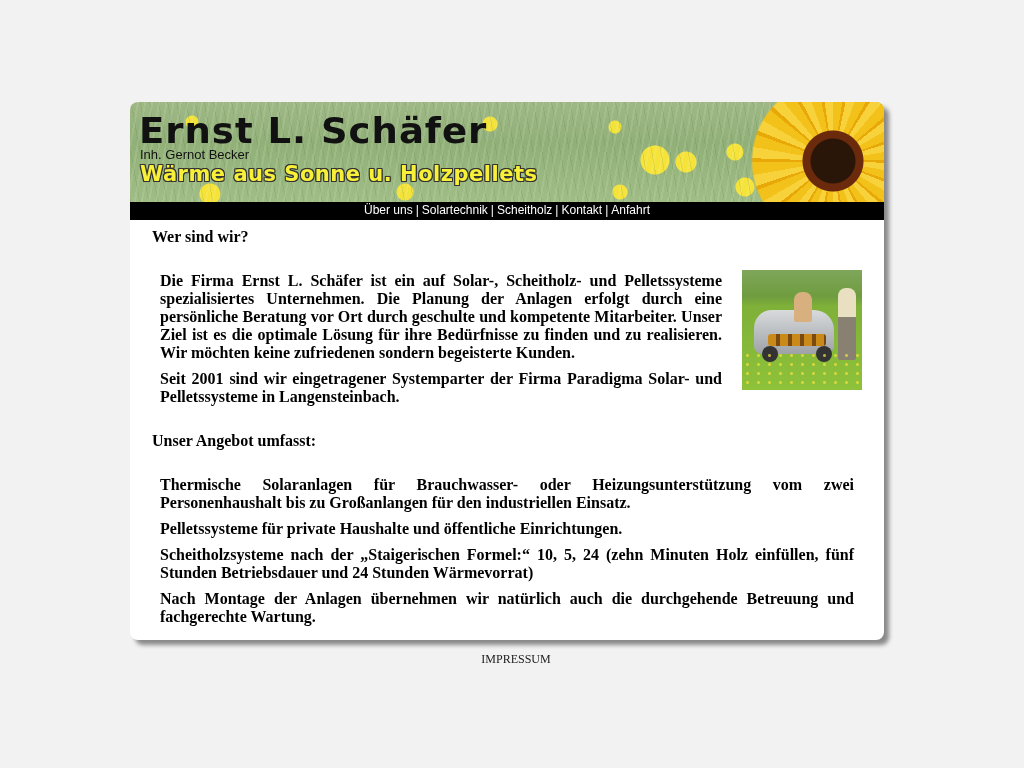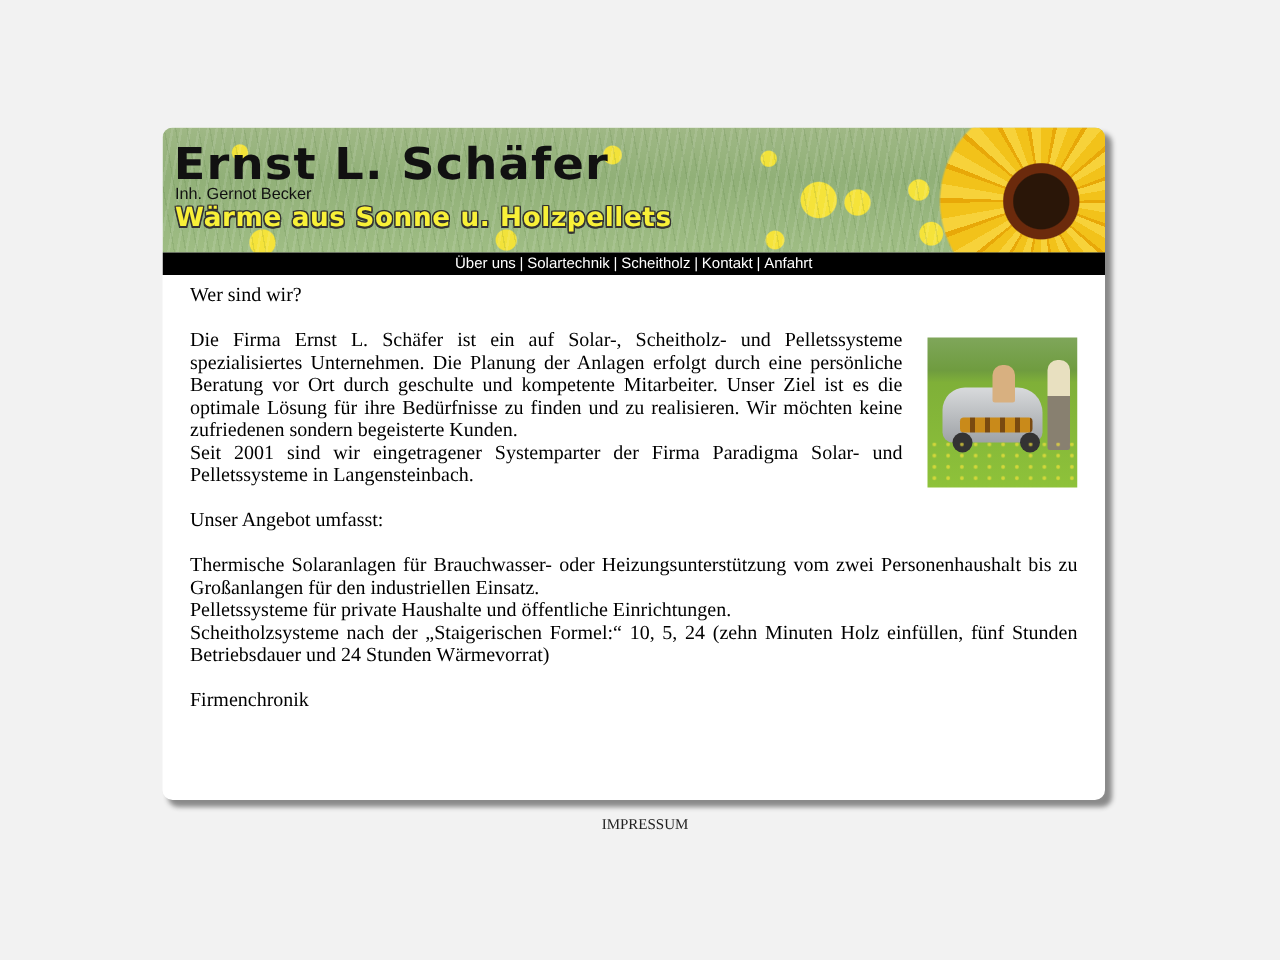--- a/index.html
+++ b/index.html
@@ -29,22 +29,22 @@
               mask: radial-gradient(circle, #000 0 80px, transparent 82px);
     }
     .title { position:absolute; left:9px; top:8px; font-family:"DejaVu Sans", sans-serif; font-weight:bold; font-size:37px; color:#111; letter-spacing:1px; transform:scaleY(0.95); }
     .owner { position:absolute; left:10px; top:45px; font-family:"Liberation Sans", sans-serif; font-size:13px; color:#111; }
     .slogan { position:absolute; left:10px; top:60px; font-family:"DejaVu Sans", sans-serif; font-weight:bold; font-size:21px; color:#f8f038; letter-spacing:0.5px;
       text-shadow: -1px -1px 0 #333, 1px -1px 0 #333, -1px 1px 0 #333, 1px 1px 0 #333, 0 1px 0 #333, 0 -1px 0 #333, 1px 0 0 #333, -1px 0 0 #333; }
     .nav { position:absolute; left:0; top:100px; width:754px; height:18px; background:#000; text-align:center; font-family:"Liberation Sans", sans-serif; font-size:12px; line-height:17px; color:#fff; }
     .nav a { color:#fff; text-decoration:none; }
     .nav .sep { color:#fff; margin:0 3px; }
     .content { position:absolute; left:22px; top:118px; width:710px; height:420px; overflow:hidden; font-size:16px; line-height:18px; color:#000; text-align:justify; }
-    .content h3 { font-size:16px; margin:8px 0 0 0; font-weight:normal; line-height:18px; }
-    .content p { margin:0; }
+    .content h3 { font-size:16px; margin:8px 0 0 0; font-weight:bold; line-height:18px; }
+    .content p { margin:8px;font-weight:bold; }
     .gap { height:18px; }
     .photo { float:right; width:120px; height:120px; margin:24px 0 6px 20px; position:relative; overflow:hidden;
       background: linear-gradient(180deg, #7fa65a 0%, #6f9c3f 22%, #7fb038 30%, #8ec23a 100%); }
     .photo .car { position:absolute; left:12px; top:40px; width:80px; height:44px; background:linear-gradient(180deg,#d8dadc,#9ea2a6); border-radius:18px 20px 8px 8px; }
     .photo .carband { position:absolute; left:26px; top:64px; width:58px; height:12px; background:repeating-linear-gradient(90deg,#c98a1a 0 8px,#7a4a10 8px 12px); border-radius:3px; }
     .photo .wheel1, .photo .wheel2 { position:absolute; top:76px; width:16px; height:16px; border-radius:50%; background:#333; }
     .photo .wheel1 { left:20px; } .photo .wheel2 { left:74px; }
     .photo .man1 { position:absolute; left:52px; top:22px; width:18px; height:30px; background:#d8b080; border-radius:8px 8px 2px 2px; }
     .photo .man2 { position:absolute; left:96px; top:18px; width:18px; height:72px; background:linear-gradient(180deg,#e8e0c0 0 40%,#888070 40%); border-radius:8px 8px 2px 2px; }
     .photo .flowers { position:absolute; inset:0; background: radial-gradient(circle, #f2e23a 0 1px, transparent 2px) 0 0/11px 9px; opacity:0.7; clip-path: inset(70% 0 0 0); }
@@ -80,20 +80,21 @@
     </div>
     <div class="gap"></div>
     <p>Die Firma Ernst L. Schäfer ist ein auf Solar-, Scheitholz- und Pelletssysteme spezialisiertes Unternehmen. Die Planung der Anlagen erfolgt durch eine persönliche Beratung vor Ort durch geschulte und kompetente Mitarbeiter. Unser Ziel ist es die optimale Lösung für ihre Bedürfnisse zu finden und zu realisieren. Wir möchten keine zufriedenen sondern begeisterte Kunden.</p>
     <p>Seit 2001 sind wir eingetragener Systemparter der Firma Paradigma Solar- und Pelletssysteme in Langensteinbach.</p>
     <div class="gap"></div>
     <h3 style="margin-top:0">Unser Angebot umfasst:</h3>
     <div class="gap"></div>
     <p>Thermische Solaranlagen für Brauchwasser- oder Heizungsunterstützung vom zwei Personenhaushalt bis zu Großanlangen für den industriellen Einsatz.</p>
     <p>Pelletssysteme für private Haushalte und öffentliche Einrichtungen.</p>
     <p>Scheitholzsysteme nach der „Staigerischen Formel:“ 10, 5, 24 (zehn Minuten Holz einfüllen, fünf Stunden Betriebsdauer und 24 Stunden Wärmevorrat)</p>
+    <p>Nach Montage der Anlagen übernehmen wir natürlich auch die durchgehende Betreuung und fachgerechte Wartung.</p>
     <div class="gap"></div>
     <h3 style="margin-top:0">Firmenchronik</h3>
   </div>
 </div>
 
 <div class="footer">
   <a href="#">IMPRESSUM</a>
 </div>
 
 </body></html>

